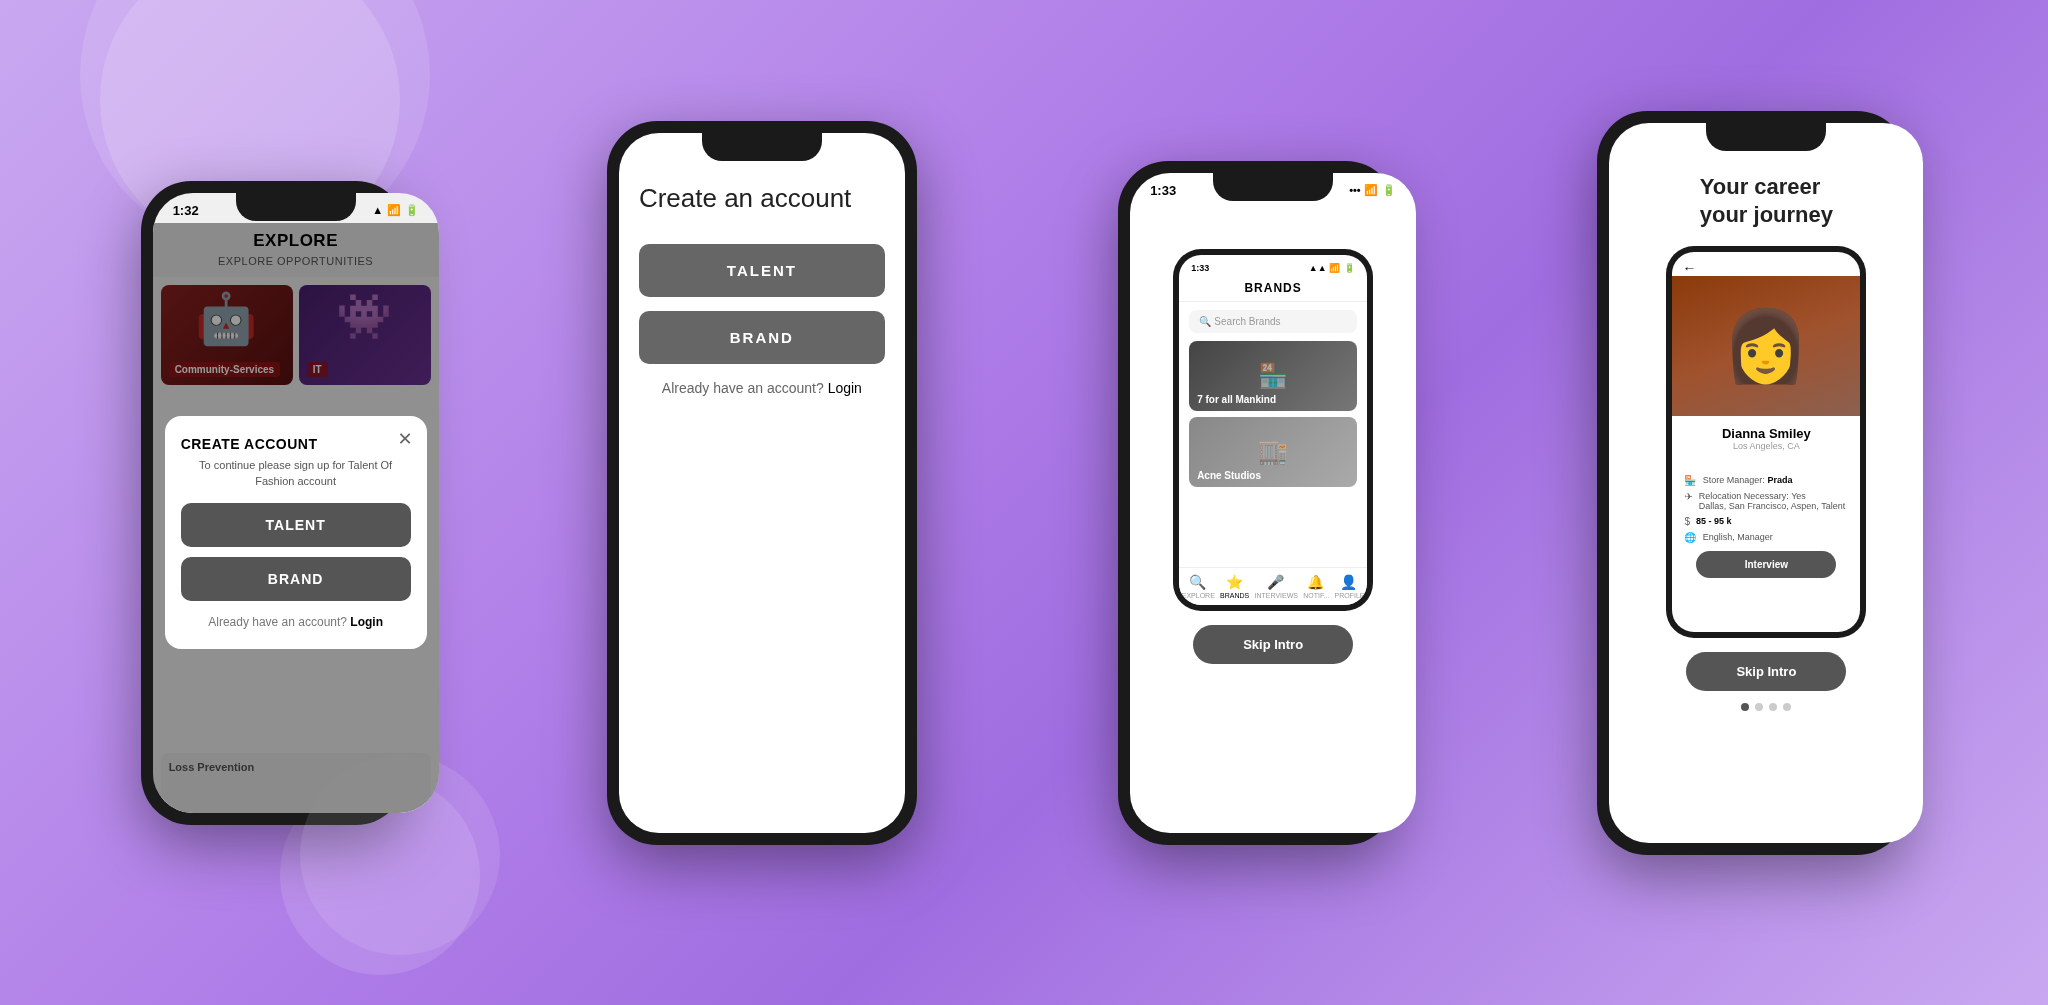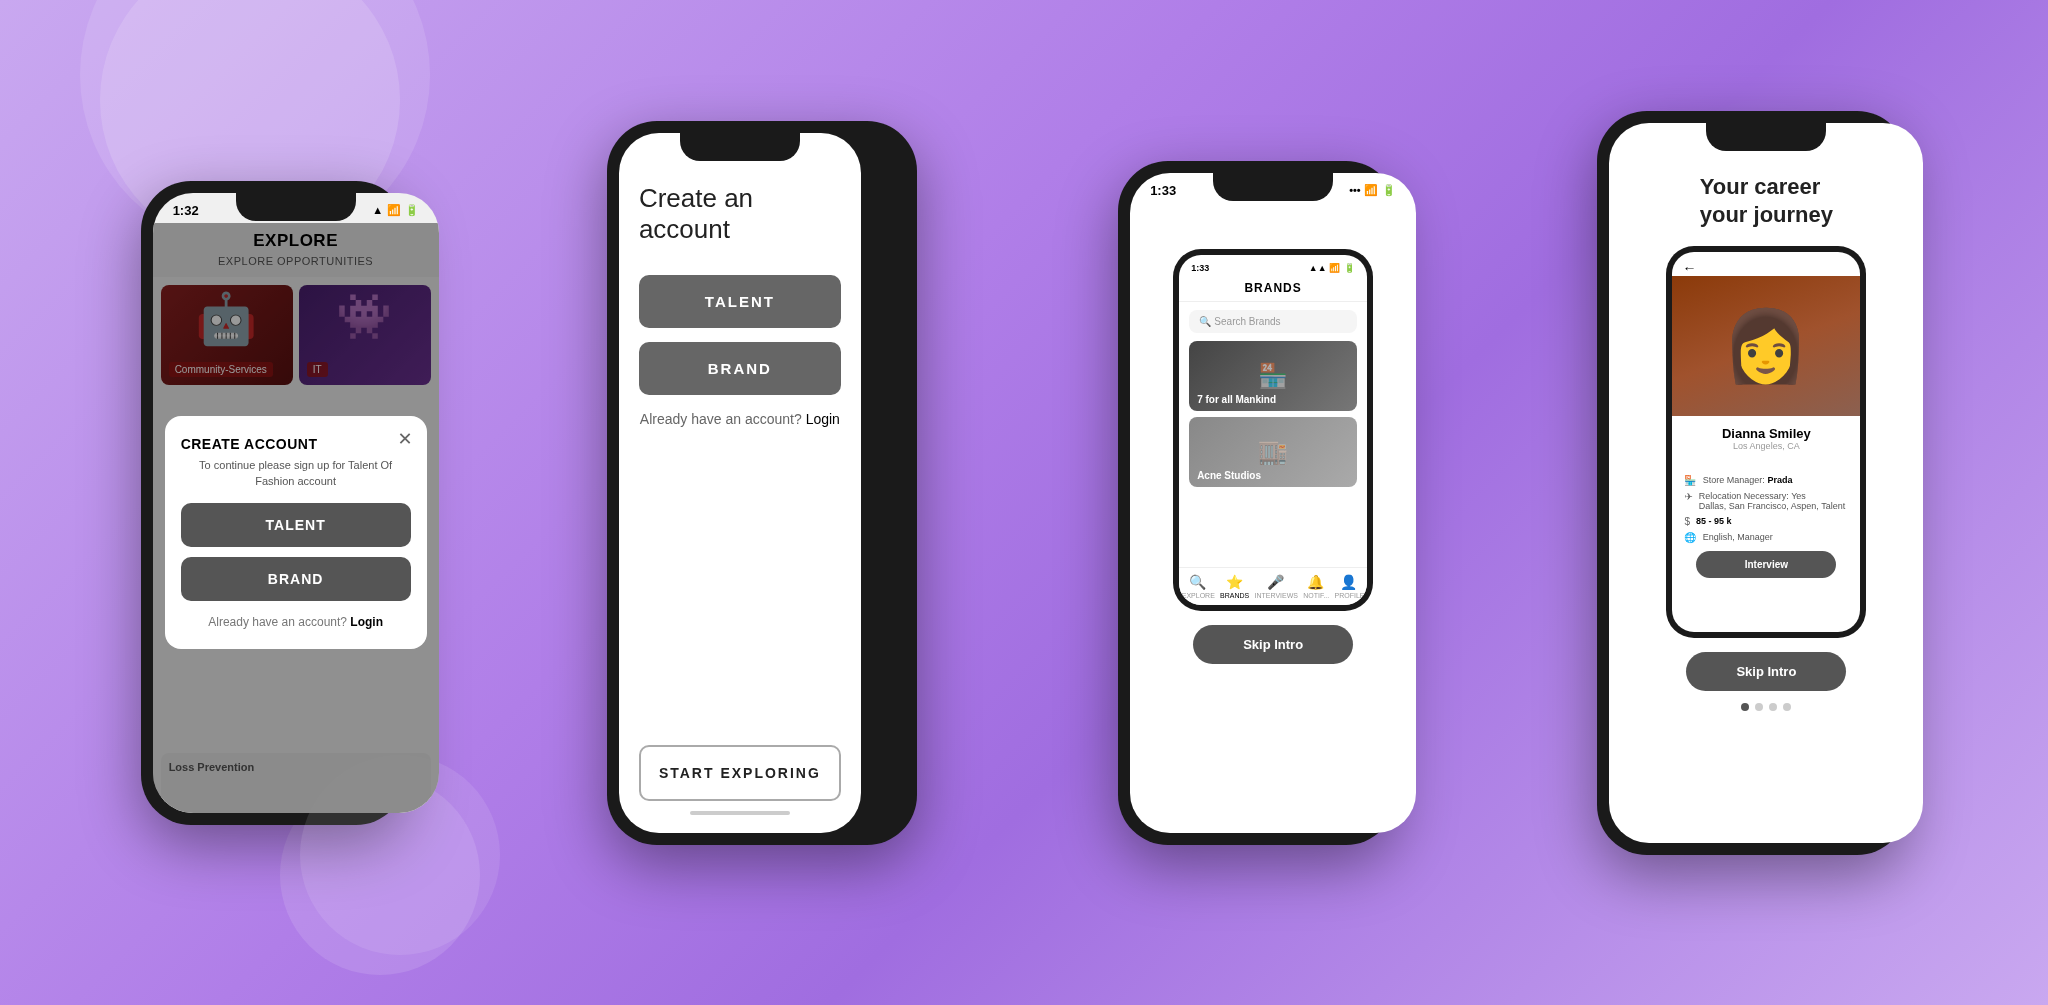--- a/index.html
+++ b/index.html
@@ -135,21 +135,21 @@
     .explore-card-it {
       background: linear-gradient(135deg, #4a2070, #6a3090);
     }
 
     .card-label {
       position: absolute;
       bottom: 8px;
       left: 8px;
       color: #fff;
       font-size: 10px;
-      font-weight: 400;
+      font-weight: 700;
       background: rgba(150,20,20,0.8);
       padding: 2px 6px;
       border-radius: 3px;
     }
 
     
     .char-community {
       position: absolute;
       top: 5px;
       left: 50%;
@@ -255,21 +255,21 @@
       font-weight: 600;
       color: #555;
     }
 
     
     .phone-2 {
       width: 310px;
       margin-top: -40px;
     }
     .phone-2 .phone-screen {
-      width: 242px;
+      width: 286px;
       height: 700px;
       background: #fff;
     }
 
     .create-account-page {
       padding: 30px 20px 20px;
     }
 
     .create-account-title {
       font-size: 26px;
@@ -639,24 +639,20 @@
         <div style="height:20px;"></div>
         <div class="create-account-title">Create an account</div>
         <button class="btn-gray-block">TALENT</button>
         <button class="btn-gray-block">BRAND</button>
         <div class="already-text">
           <span>Already have an account?</span>
           <span class="login-link">Login</span>
         </div>
       </div>
 
-      <div style="padding-bottom:10px;">
-        <button class="start-exploring-btn">START EXPLORING</button>
-        <div class="home-indicator"></div>
-      </div>
     </div>
   </div>
 </div>
 
 <div class="phone phone-3">
   <div class="phone-screen">
     <div class="phone-notch"></div>
 
     <div class="status-bar">
       <span class="time">1:33</span>

